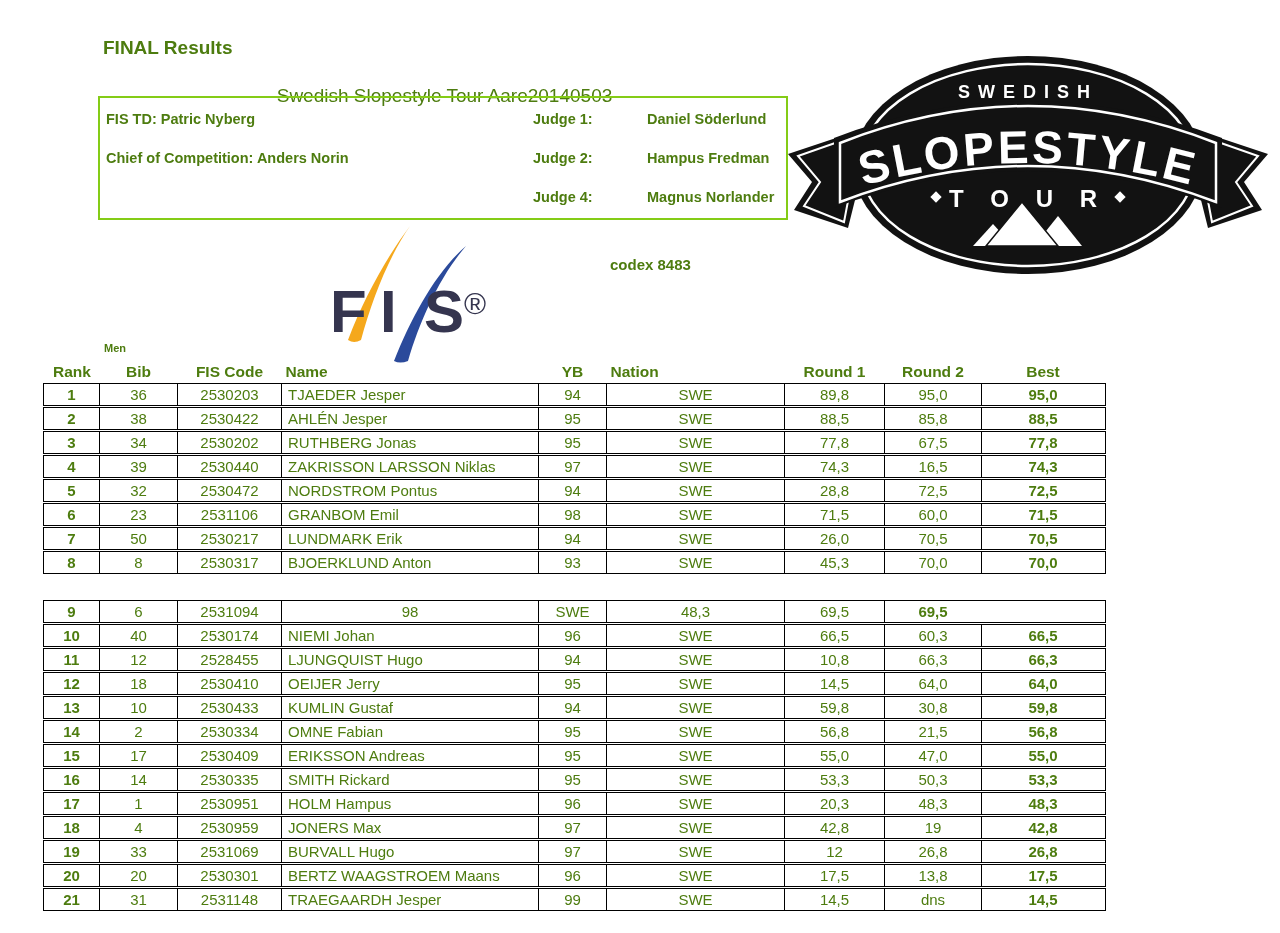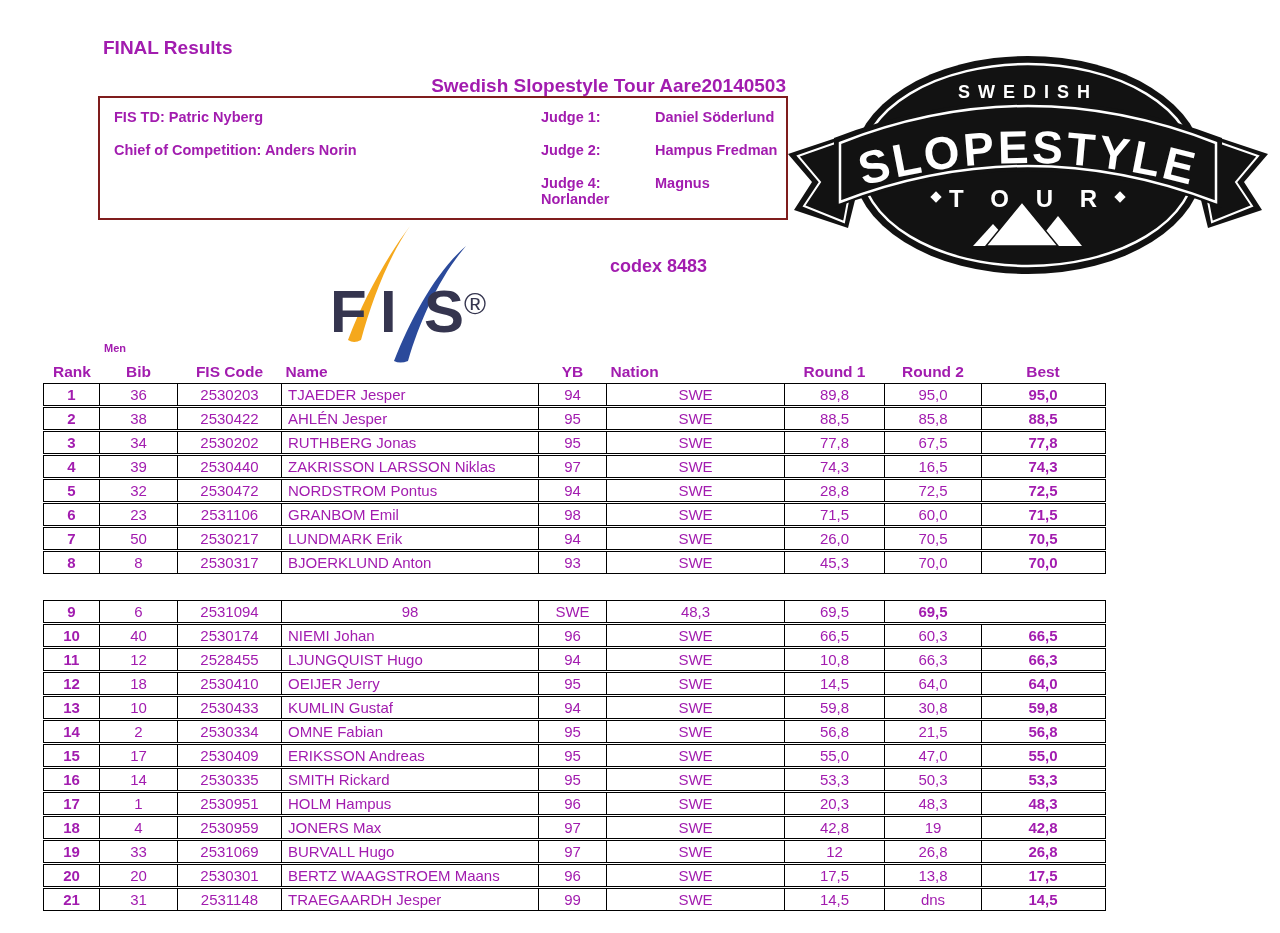--- a/index.html
+++ b/index.html
@@ -1,34 +1,34 @@
 <!DOCTYPE html>
 <html><head>
 <meta charset="utf-8">
 <style>
   html,body{margin:0;padding:0;background:#fff;}
   .page{
     position:relative;width:1272px;height:933px;background:#ffffff;
-    font-family:"Liberation Sans",sans-serif;color:#a21caf;overflow:hidden;
+    font-family:"Liberation Sans",sans-serif;color:#4d7c0f;overflow:hidden;
   }
   
   .doc-title{position:absolute;left:103px;top:37px;font-size:19px;font-weight:bold;}
-  .subtitle-row{position:absolute;left:103px;top:75px;width:683px;display:flex;justify-content:flex-end;font-size:19px;font-weight:bold;}
+  .subtitle-row{position:absolute;left:103px;top:85px;width:683px;display:flex;justify-content:center;font-size:19px;font-weight:normal;}
   .officials-box{
     position:absolute;left:98px;top:96px;width:690px;height:124px;
-    border:2px solid #7f1d1d;box-sizing:border-box;display:flex;flex-direction:column;justify-content:space-around;
-    padding:2px 8px;
+    border:2px solid #84cc16;box-sizing:border-box;display:flex;flex-direction:column;justify-content:space-around;
+    padding:2px 0;
   }
   .off-row{display:grid;grid-template-columns:433px 1fr;align-items:center;font-size:14.5px;font-weight:bold;}
   .off-left{padding-left:6px;}
   .off-right .jlabel{display:inline-block;min-width:62px;}
   .off-right .jname{padding-left:6px;margin-left:46px;}
   
   .fis-logo{position:absolute;left:328px;top:224px;width:190px;height:140px;}
-  .codex{position:absolute;left:610px;top:256px;font-size:18px;font-weight:bold;}
+  .codex{position:absolute;left:610px;top:256px;font-size:15px;font-weight:bold;}
   .badge{position:absolute;left:786px;top:50px;width:484px;height:230px;}
   
   .table-wrap{position:absolute;left:43px;top:342px;width:1063px;}
   .men-label{margin-left:61px;font-size:11px;font-weight:bold;height:19px;}
   .t-header{
     display:grid;grid-template-columns:55px 78px 104px 257px 68px 178px 100px 97px 123px;
     height:22px;align-items:center;font-size:15.5px;font-weight:bold;margin-left:1.5px;
   }
   .t-header .hc{text-align:center;}
   .t-header .hl{text-align:left;padding-left:4px;}

